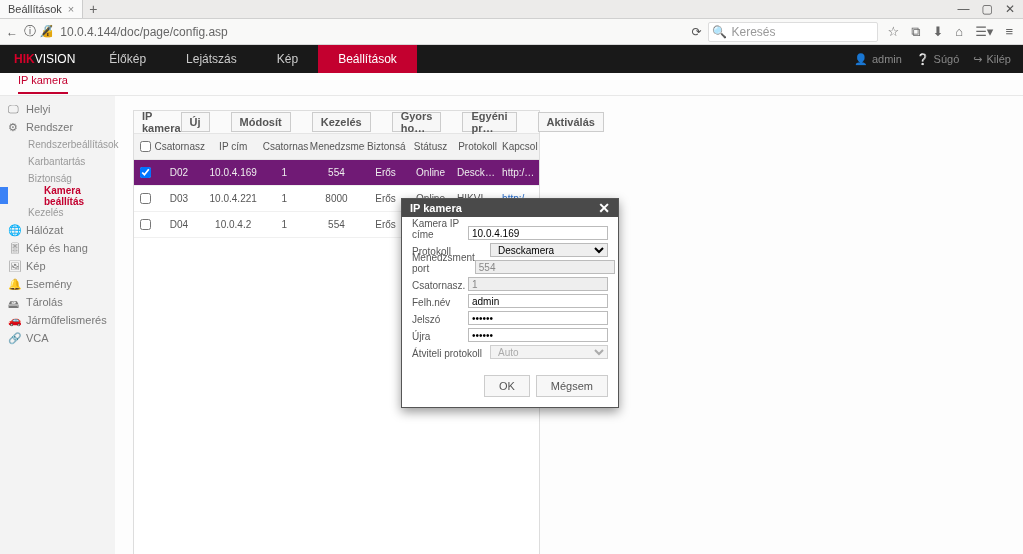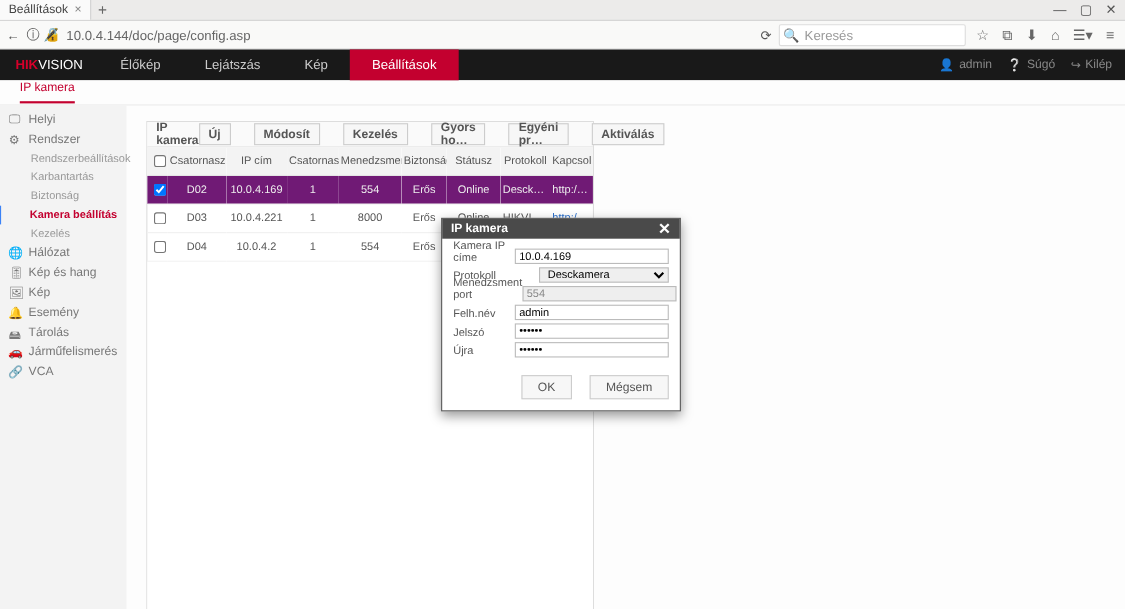--- a/index.html
+++ b/index.html
@@ -24,21 +24,21 @@
 .usernav{margin-left:auto;display:flex;gap:14px;padding:0 12px;color:#888;font-size:11px}
 .usernav span{display:flex;align-items:center;gap:4px}
 .crumbs{height:22px;border-bottom:1px solid #e8e8e8;padding:0 18px;display:flex;align-items:center;background:#fdfdfd}
 .crumbs a{color:#c3002f;font-size:11px;padding-bottom:6px;border-bottom:2px solid #c3002f}
 
 .app{display:flex;height:461px;background:#fdfdfd}
 .sidebar{width:115px;background:#f3f3f3;padding-top:4px;font-size:11px}
 .sbitem{display:flex;align-items:center;gap:6px;height:18px;padding:0 8px;color:#6c6c6c}
 .sbitem.top{color:#777}
 .sbitem.sub{padding-left:28px;color:#999;height:17px;font-size:10px}
-.sbitem.sub.active{color:#c3002f;font-weight:bold;border-left:1px solid #3b82f6;padding-left:26px}
+.sbitem.sub.active{color:#c3002f;font-weight:bold;border-left:8px solid #3b82f6;padding-left:36px}
 .sbicon{width:12px;height:12px;display:inline-block}
 .main{flex:1;padding:14px 18px;position:relative}
 
 .tblk{width:405px;border:1px solid #ddd;background:#fff}
 .tbar{height:22px;border-bottom:1px solid #e5e5e5;display:flex;align-items:center;padding:0 8px;font-weight:bold;color:#555;background:#fafafa}
 .tbar .btns{margin-left:auto;display:flex;gap:21px}
 .btn{border:1px solid #ccc;background:#f7f7f7;height:18px;padding:0 8px;font-size:11px;color:#555;display:flex;align-items:center}
 .grid{width:100%;border-collapse:collapse;font-size:10px;color:#555;table-layout:fixed}
 .grid th{background:#f3f3f3;font-weight:normal;padding:4px 2px;border-bottom:1px solid #e5e5e5;white-space:nowrap;overflow:hidden}
 .grid td{padding:4px 2px;border-bottom:1px solid #f0f0f0;text-align:center;white-space:nowrap;overflow:hidden;text-overflow:ellipsis}
@@ -46,21 +46,21 @@
 .link{color:#2b6fcb}
 .chk{width:11px;height:11px}
 .modal{position:absolute;left:401px;top:198px;width:216px;background:#fff;border:1px solid #555;box-shadow:0 4px 10px rgba(0,0,0,0.4)}
 .mhd{background:#4a4a4a;color:#fff;font-weight:bold;height:18px;display:flex;align-items:center;padding:0 8px;font-size:11px}
 .mhd .close{margin-left:auto;color:#fff;font-size:14px;line-height:1}
 .mbody{padding:6px 10px 10px}
 .frow{display:flex;align-items:flex-end;height:17px;margin:0}
 .frow label{width:78px;font-size:10px;color:#555}
 .frow input,.frow select{flex:1;height:14px;border:1px solid #bbb;font-size:10px;padding:0 3px;box-sizing:border-box}
 .frow input[disabled],.frow select[disabled]{background:#eee;color:#888}
-.bbar{display:flex;justify-content:flex-end;gap:16px;padding:6px 10px 10px}
+.bbar{display:flex;justify-content:flex-end;gap:6px;padding:6px 10px 10px}
 .bbar .btn{height:20px;padding:0 14px}
 .footer{text-align:center;color:#bbb;font-size:10px;position:absolute;bottom:6px;left:0;right:0}
 </style>
 </head>
 <body>
 
 <div class="tabstrip">
   <div class="tab">
     <span>Beállítások</span>
     <span class="x">×</span>
@@ -245,29 +245,37 @@
       </div>
     <div class="frow">
         <label>Protokoll</label>
         <select><option>Desckamera</option></select>
       </div>
     <div class="frow">
         <label>Menedzsment port</label>
         <input disabled="" value="554" style="">
       </div>
     <div class="frow">
+        <label>Csatornasz.</label>
+        <input disabled="" value="1" style="">
+      </div>
+    <div class="frow">
         <label>Felh.név</label>
         <input value="admin" style="">
       </div>
     <div class="frow">
         <label>Jelszó</label>
         <input value="••••••" style="">
       </div>
     <div class="frow">
         <label>Újra</label>
         <input value="••••••" style="">
+      </div>
+    <div class="frow">
+        <label>Átviteli protokoll</label>
+        <select disabled=""><option>Auto</option></select>
       </div>
   </div>
   <div class="bbar">
     <div class="btn">OK</div>
     <div class="btn">Mégsem</div>
   </div>
 </div>
 
 </body></html>

